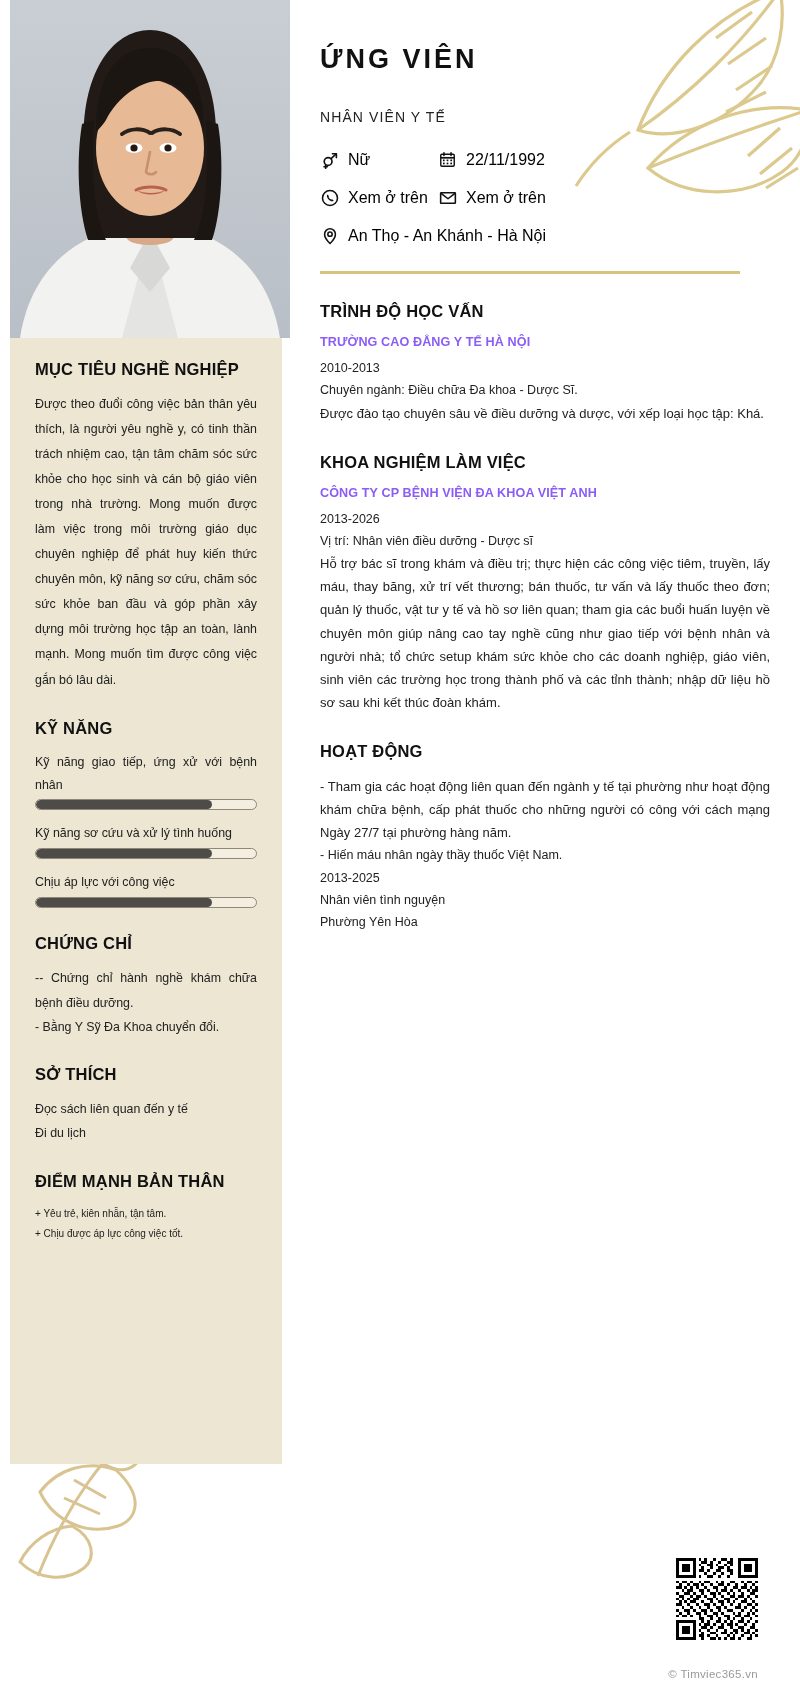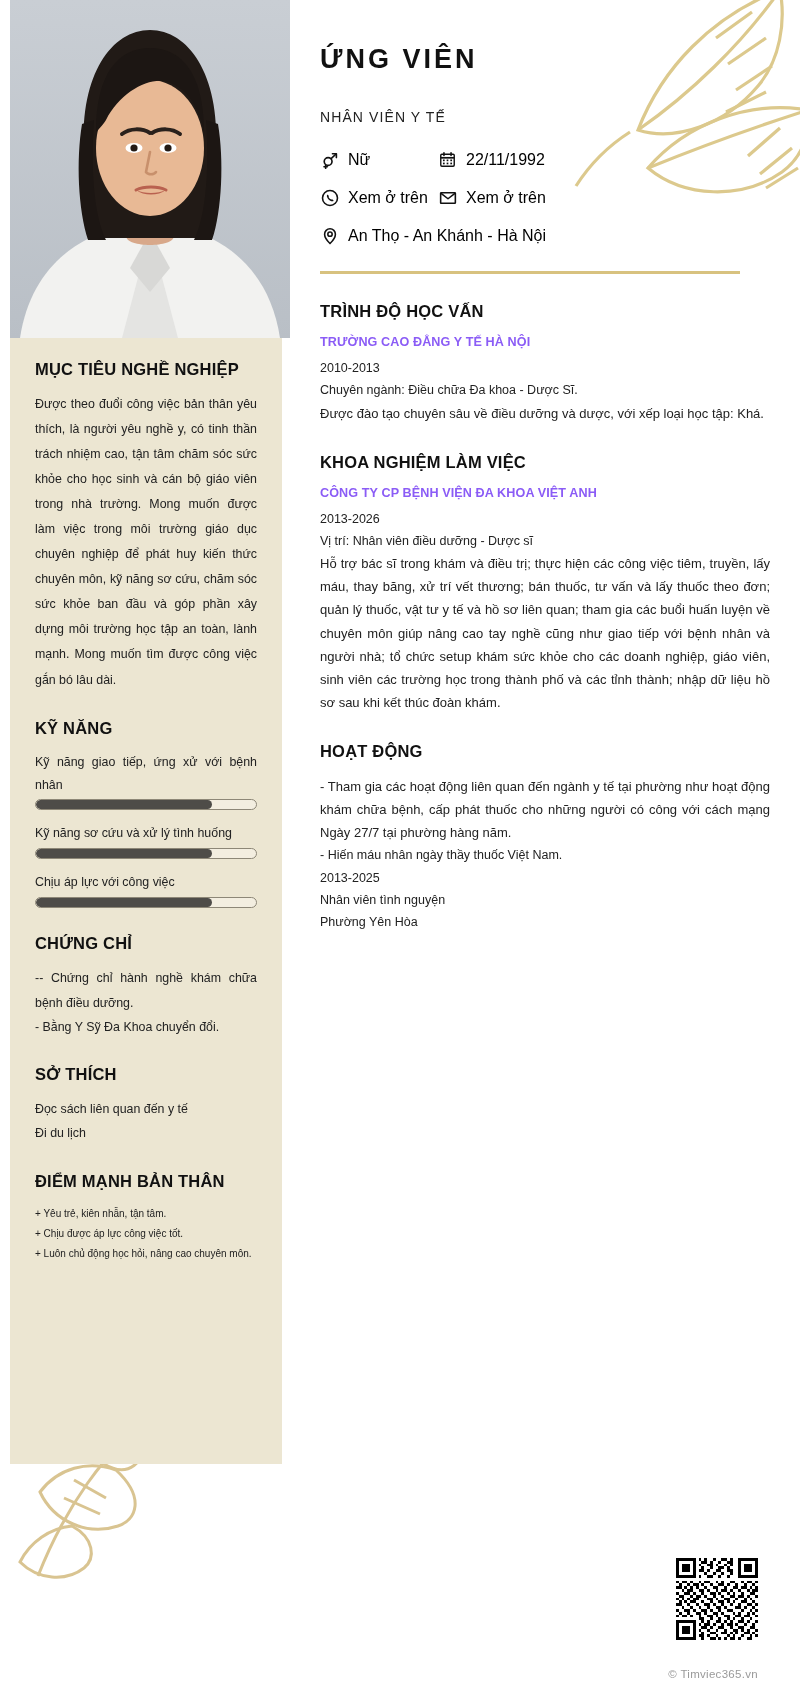--- a/index.html
+++ b/index.html
@@ -281,21 +281,20 @@
       <div>
         <h2 class="sec-title spaced">SỞ THÍCH</h2>
         <p class="hobby-line">Đọc sách liên quan đến y tế</p>
         <p class="hobby-line">Đi du lịch</p>
       </div>
 
       <div>
         <h2 class="sec-title spaced">ĐIỂM MẠNH BẢN THÂN</h2>
         <p class="strength-line">+ Yêu trẻ, kiên nhẫn, tận tâm.</p>
         <p class="strength-line">+ Chịu được áp lực công việc tốt.</p>
-        <p class="strength-line">+ Luôn chủ động học hỏi, nâng cao chuyên môn.</p>
       </div>
 
     </div>
   </div>
 
   <div class="right-col">
 
     <h1 class="name">ỨNG VIÊN</h1>
     <div class="job-title">NHÂN VIÊN Y TẾ</div>
 

